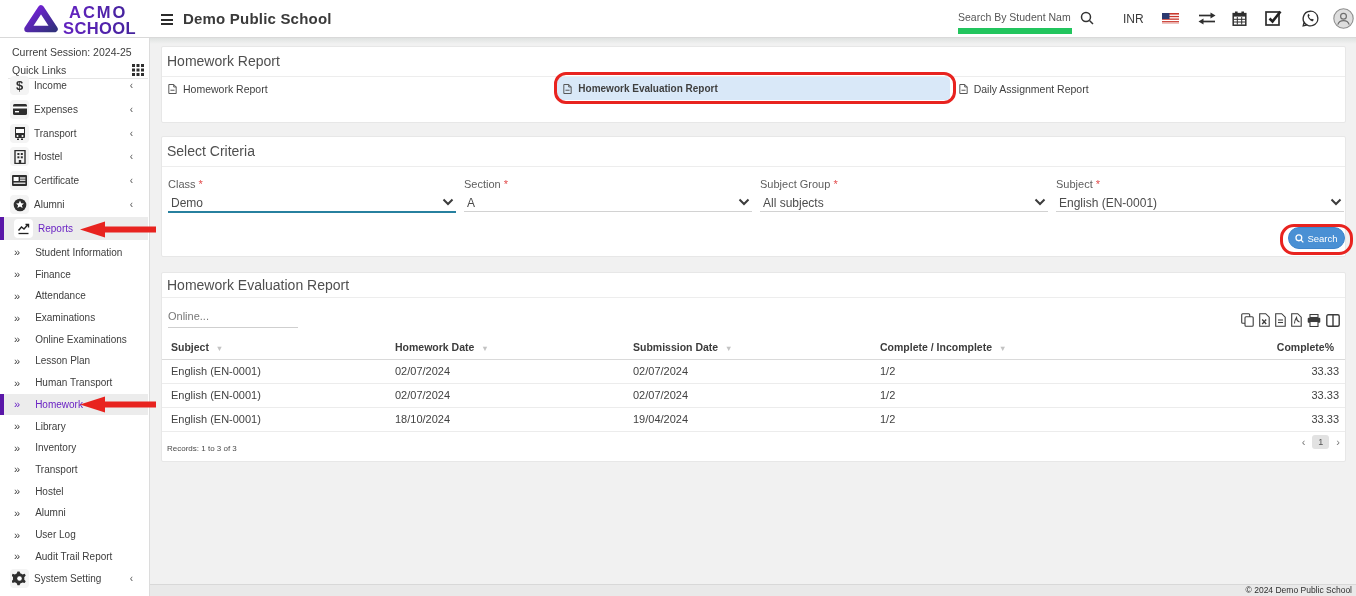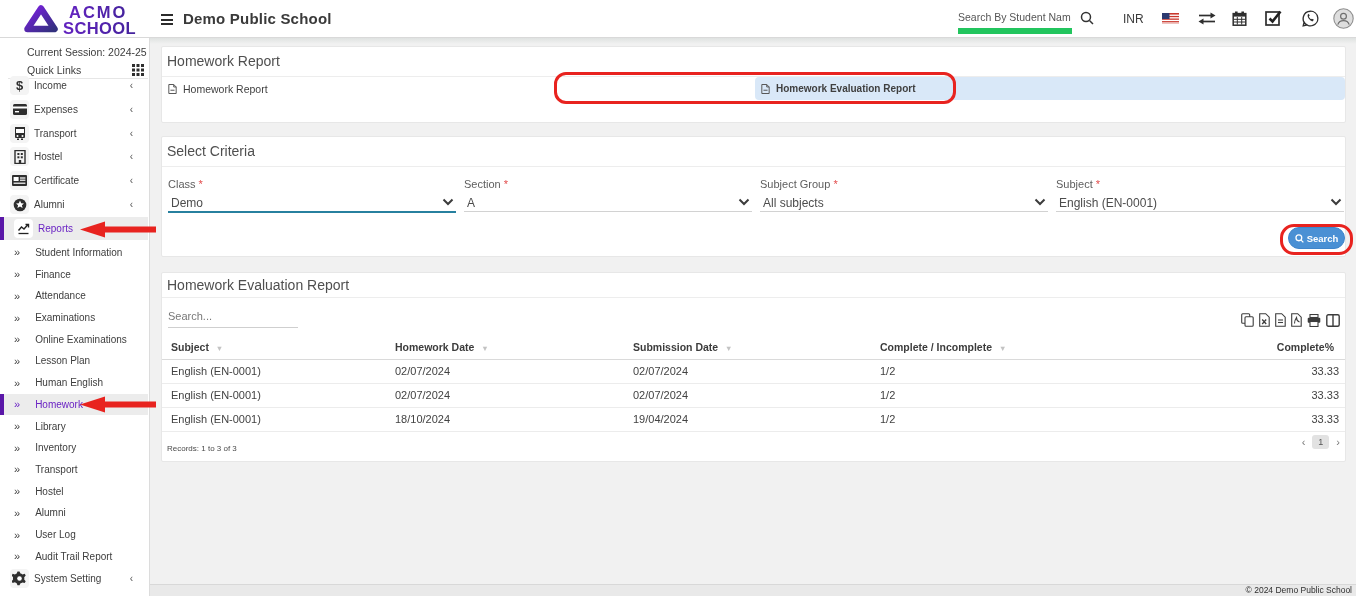--- a/index.html
+++ b/index.html
@@ -7,21 +7,21 @@
 .abs { position:absolute; }
 
 
 #header { position:absolute; left:0; top:0; width:1356px; height:38px; background:#fff; border-bottom:1px solid #d9d9d9; z-index:5; }
 #burger span { display:block; width:12px; height:2px; background:#2b2b2b; margin-bottom:2.5px; }
 #title { position:absolute; left:183px; top:10px; font-size:15px; font-weight:bold; color:#3a3a3a; letter-spacing:0.2px; }
 #hsearch { position:absolute; left:958px; top:11px; width:114px; border-bottom:6px solid #22c55e; font-size:10.5px; color:#555; padding-bottom:5px; white-space:nowrap; overflow:hidden; }
 
 
 #sidebar { position:absolute; left:0; top:38px; width:150px; height:558px; background:#fff; border-right:1px solid #dcdcdc; z-index:4; }
-.sb-txt { font-size:10.5px; color:#3d3d3d;margin-left:15px; }
+.sb-txt { font-size:10.5px; color:#3d3d3d; }
 .mi { position:absolute; left:0; width:148px; display:flex; align-items:center; font-size:10px; color:#3d3d3d; }
 .mi .ic { width:19px; height:19px; margin-left:10px; display:flex; align-items:center; justify-content:center; background:#f4f4f4; border-radius:4px; }
 .mi .lbl { margin-left:5px; flex:1; }
 .mi .chv { margin-right:15px; color:#555; font-size:10px; }
 .mi2 { position:absolute; left:0; width:148px; display:flex; align-items:center; font-size:10px; color:#3d3d3d; }
 .mi2 .arr { margin-left:14px; font-size:11px; color:#444; }
 .mi2 .lbl { margin-left:15px; }
 .hl { background:#ececec; border-left:4px solid #5a17a8; }
 .mi2.hl .arr { margin-left:10px; }
 .mi.hl .ic { background:#fff; }
@@ -42,21 +42,21 @@
 .fld { position:absolute; top:41px; width:288px; }
 .fld .flab { font-size:11px; color:#5e5e5e; }
 .fld .flab .req { color:#e24a4a; }
 .fld .fval { font-size:12px; color:#4c4c4c; margin-top:6px; position:relative; height:15px; line-height:15px; padding-left:3px; }
 .fld .ul { position:absolute; top:33px; left:0; width:288px; }
 .ul.t { border-top:2px solid #27809f; }
 .ul.g { border-top:1px solid #d2d2d2; }
 .fld .fval svg { position:absolute; right:2px; top:2px; }
 
 
-#searchbtn { position:absolute; right:0px; top:90px; width:57px; height:22px; background:#4a90d4; border:1px solid #3f85cb; border-radius:12px; color:#fff; font-size:9.5px; font-weight:bold; display:flex; align-items:center; justify-content:center; }
+#searchbtn { position:absolute; right:0px; top:90px; width:57px; height:22px; background:#4a90d4; border:1px solid #3f85cb; border-radius:12px; color:#fff; font-size:9.5px; font-weight:normal; display:flex; align-items:center; justify-content:center; }
 #redring2 { position:absolute; right:-8px; top:87px; width:73px; height:31px; border:3px solid #e8231f; border-radius:14px; }
 #redring1 { position:absolute; border:3px solid #e8231f; border-radius:12px; }
 
 
 table { border-collapse:collapse; width:100%; }
 th { font-size:10.5px; font-weight:bold; color:#3c3c3c; text-align:left; padding:0; }
 td { font-size:11px; color:#424242; }
 .sortarr { color:#c3c3c3; font-size:7.5px; margin-left:4px; }
 
 
@@ -256,21 +256,21 @@
       <div class="mi2 " style="top:290.4px;height:21.7px">
     <span class="arr">»</span>
         <span class="lbl">Online Examinations</span>
       </div>
       <div class="mi2 " style="top:312.1px;height:21.7px">
     <span class="arr">»</span>
         <span class="lbl">Lesson Plan</span>
       </div>
       <div class="mi2 " style="top:333.8px;height:21.7px">
     <span class="arr">»</span>
-        <span class="lbl">Human English</span>
+        <span class="lbl">Human Transport</span>
       </div>
       <div class="mi2 hl" style="top:355.5px;height:21.7px">
     <span class="arr">»</span>
         <span class="lbl">Homework</span>
       </div>
       <div class="mi2 " style="top:377.2px;height:21.7px">
     <span class="arr">»</span>
         <span class="lbl">Library</span>
       </div>
       <div class="mi2 " style="top:398.9px;height:21.7px">
@@ -319,20 +319,25 @@
       <div class="tab"><svg width="9" height="12" viewBox="0 0 11 13">
             <path d="M1 1 h6 l3 3 v8 h-9 z" fill="none" stroke="#555" stroke-width="1.2"></path>
             <path d="M7 1 v3 h3" fill="none" stroke="#555" stroke-width="1.2"></path>
             <line x1="3" y1="8" x2="8" y2="8" stroke="#555" stroke-width="1.2"></line>
           </svg>Homework Report</div>
       <div class="tab tabsel"><svg width="9" height="12" viewBox="0 0 11 13">
             <path d="M1 1 h6 l3 3 v8 h-9 z" fill="none" stroke="#555" stroke-width="1.2"></path>
             <path d="M7 1 v3 h3" fill="none" stroke="#555" stroke-width="1.2"></path>
             <line x1="3" y1="8" x2="8" y2="8" stroke="#555" stroke-width="1.2"></line>
           </svg>Homework Evaluation Report</div>
+      <div class="tab"><svg width="9" height="12" viewBox="0 0 11 13">
+            <path d="M1 1 h6 l3 3 v8 h-9 z" fill="none" stroke="#555" stroke-width="1.2"></path>
+            <path d="M7 1 v3 h3" fill="none" stroke="#555" stroke-width="1.2"></path>
+            <line x1="3" y1="8" x2="8" y2="8" stroke="#555" stroke-width="1.2"></line>
+          </svg>Daily Assignment Report</div>
     </div>
   </div>
   <div id="redring1" style="left:404px;top:34px;width:402px;height:32px"></div>
 
   <div class="card" style="top:98px;height:121px">
     <div class="cardtitle">Select Criteria</div>
     <div class="fld" style="left:6px">
       <div class="flab">Class <span class="req">*</span></div>
       <div class="ul t"></div>
         <div class="fval">Demo<svg width="12" height="8" viewBox="0 0 12 8">
@@ -362,21 +367,21 @@
     </div>
     <div id="searchbtn"><svg width="9" height="9" viewBox="0 0 14 14" style="margin-right:3px">
           <circle cx="6" cy="6" r="4.5" fill="none" stroke="#fff" stroke-width="2"></circle>
           <line x1="9.5" y1="9.5" x2="13" y2="13" stroke="#fff" stroke-width="2"></line>
         </svg>Search</div>
     <div id="redring2"></div>
   </div>
 
   <div class="card" style="top:234px;height:190px">
     <div class="cardtitle" style="height:25px;line-height:24px">Homework Evaluation Report</div>
-    <div class="abs" style="left:6px;top:37px;width:130px;border-bottom:1px solid #cfcfcf;font-size:11px;color:#787878;padding-bottom:5px">Search...</div>
+    <div class="abs" style="left:6px;top:37px;width:130px;border-bottom:1px solid #cfcfcf;font-size:11px;color:#787878;padding-bottom:5px">Online...</div>
     <div class="abs" id="expicons" style="right:5px;top:40px"><span style="display:inline-block;margin-left:5px"><svg width="13" height="14" viewBox="0 0 13 14">
             <rect x="0.7" y="0.7" width="8" height="9.5" rx="1" fill="#fff" stroke="#3d3d3d" stroke-width="1.1"></rect>
             <rect x="4" y="3.7" width="8.2" height="9.5" rx="1" fill="#fff" stroke="#3d3d3d" stroke-width="1.1"></rect>
           </svg></span><span style="display:inline-block;margin-left:5px"><svg width="11" height="14" viewBox="0 0 11 14">
             <path d="M0.7 0.7 h6 l3.5 3.5 v9 h-9.5z" fill="none" stroke="#3d3d3d" stroke-width="1.1"></path>
             <path d="M3.2 6.5 L7.2 11 M7.2 6.5 L3.2 11" stroke="#3d3d3d" stroke-width="1.3"></path>
           </svg></span><span style="display:inline-block;margin-left:5px"><svg width="11" height="14" viewBox="0 0 11 14">
             <path d="M0.7 0.7 h6 l3.5 3.5 v9 h-9.5z" fill="none" stroke="#3d3d3d" stroke-width="1.1"></path>
             <line x1="3" y1="7" x2="8" y2="7" stroke="#3d3d3d" stroke-width="1.1"></line>
             <line x1="3" y1="9.5" x2="8" y2="9.5" stroke="#3d3d3d" stroke-width="1.1"></line>

